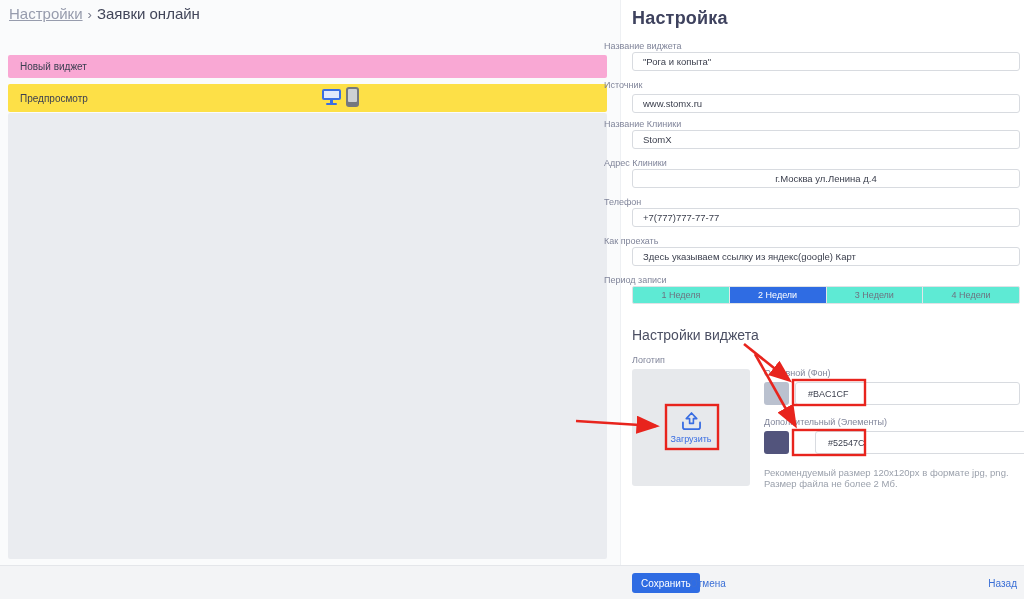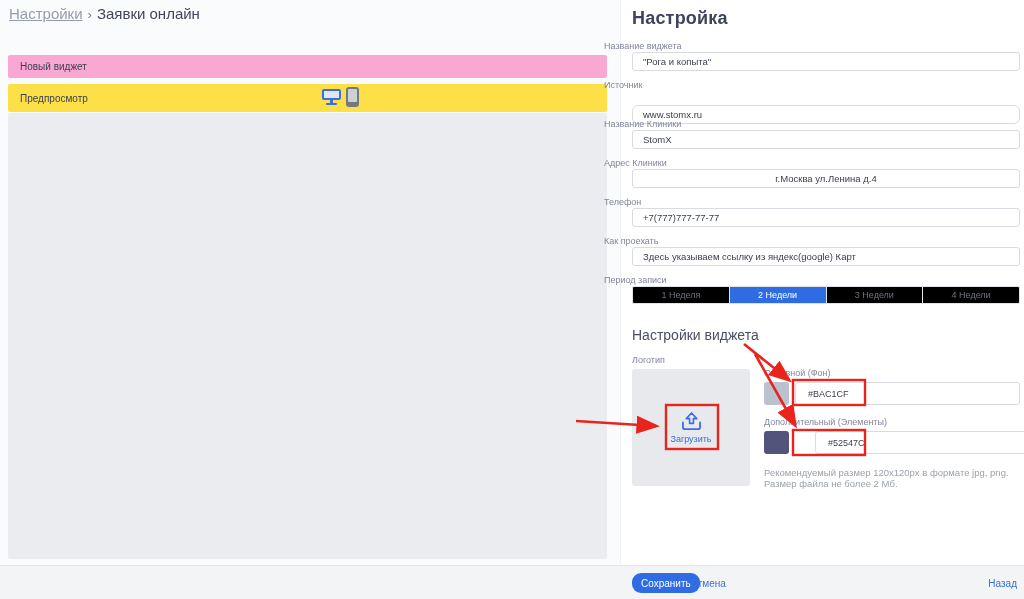--- a/index.html
+++ b/index.html
@@ -40,21 +40,21 @@
   .panel-title { left: 632px; top: 8px; font-size: 18px; font-weight: bold; color: #3e425e; letter-spacing: .2px; }
 
   .field-label { left: 604px; font-size: 9px; color: #80859a; }
   .text-input {
     left: 632px; width: 388px; height: 19px;
     border: 1px solid #d8dbe0; border-radius: 3px; background: #fff;
     font-family: "Liberation Sans", sans-serif; font-size: 9.5px; color: #3a3e4c;
     padding: 0 10px; outline: none; position: absolute;
   }
 
-  .segmented { left: 632px; top: 286px; width: 388px; height: 18px; display: flex; border: 1px solid #dfe2e6; border-radius: 2px; background: #000000; }
+  .segmented { left: 632px; top: 286px; width: 388px; height: 18px; display: flex; border: 1px solid #dfe2e6; border-radius: 2px; background: #5eead4; }
   .segment {
     flex: 1; display: flex; align-items: center; justify-content: center;
     font-size: 9px; color: #6d7280; cursor: pointer; border-right: 1px solid #e3e5e9;
   }
   .segment:last-child { border-right: none; }
   .segment.selected { background: #2f6ce3; color: #ffffff; }
 
   .section-title { left: 632px; top: 327px; font-size: 14px; color: #4b4f63; font-weight: 500; }
 
   .logo-label { left: 632px; top: 355px; font-size: 9px; color: #80859a; }
@@ -70,21 +70,21 @@
   .color-label { left: 764px; font-size: 9px; color: #80859a; }
   .swatch { left: 764px; width: 25px; height: 23px; border-radius: 3px; cursor: pointer; }
   .color-input { left: 795px; width: 225px; height: 23px; font-size: 9px; padding: 0 12px; }
 
   .hint { left: 764px; font-size: 9.5px; color: #9ba1ac; line-height: 1.25; }
 
   
   .footer { left: 0; top: 565px; width: 1024px; height: 34px; background: #f3f4f6; border-top: 1px solid #e4e6ea; }
   .btn-save {
     position: absolute; left: 632px; top: 573px; height: 20px; padding: 0 9px;
-    background: #2f6ce3; color: #fff; border: none; border-radius: 9px;
+    background: #2f6ce3; color: #fff; border: none; border-radius: 3px;
     font-family: "Liberation Sans", sans-serif; font-size: 10px; cursor: pointer;
   }
   .link { position: absolute; font-size: 10px; color: #3b6fd6; cursor: pointer; }
   .link-cancel { left: 690px; top: 578px; }
   .link-back { right: 7px; top: 578px; }
 
   
   .overlay { left: 0; top: 0; width: 1024px; height: 599px; pointer-events: none; z-index: 50; }
 </style>
 </head>
@@ -111,21 +111,21 @@
 </div>
 
 <div class="abs preview-body"></div>
 
 <div class="abs panel"></div>
 <div class="abs panel-title">Настройка</div>
 
 <div class="abs field-label" style="top:41px">Название виджета</div>
 <input class="text-input" style="top: 52px;" value="&quot;Рога и копыта&quot;">
 <div class="abs field-label" style="top:80px">Источник</div>
-<input class="text-input" style="top: 105px; border-radius: 6px;" value="www.stomx.ru">
+<input class="text-input" style="top: 94px;" value="www.stomx.ru">
 <div class="abs field-label" style="top:119px">Название Клиники</div>
 <input class="text-input" style="top: 130px;" value="StomX">
 <div class="abs field-label" style="top:158px">Адрес Клиники</div>
 <input class="text-input" style="top: 169px; text-align: center;" value="г.Москва ул.Ленина д.4">
 <div class="abs field-label" style="top:197px">Телефон</div>
 <input class="text-input" style="top: 208px;" value="+7(777)777-77-77">
 <div class="abs field-label" style="top:236px">Как проехать</div>
 <input class="text-input" style="top: 247px;" value="Здесь указываем ссылку из яндекс(google) Карт">
 
 <div class="abs field-label" style="top:275px">Период записи</div>

